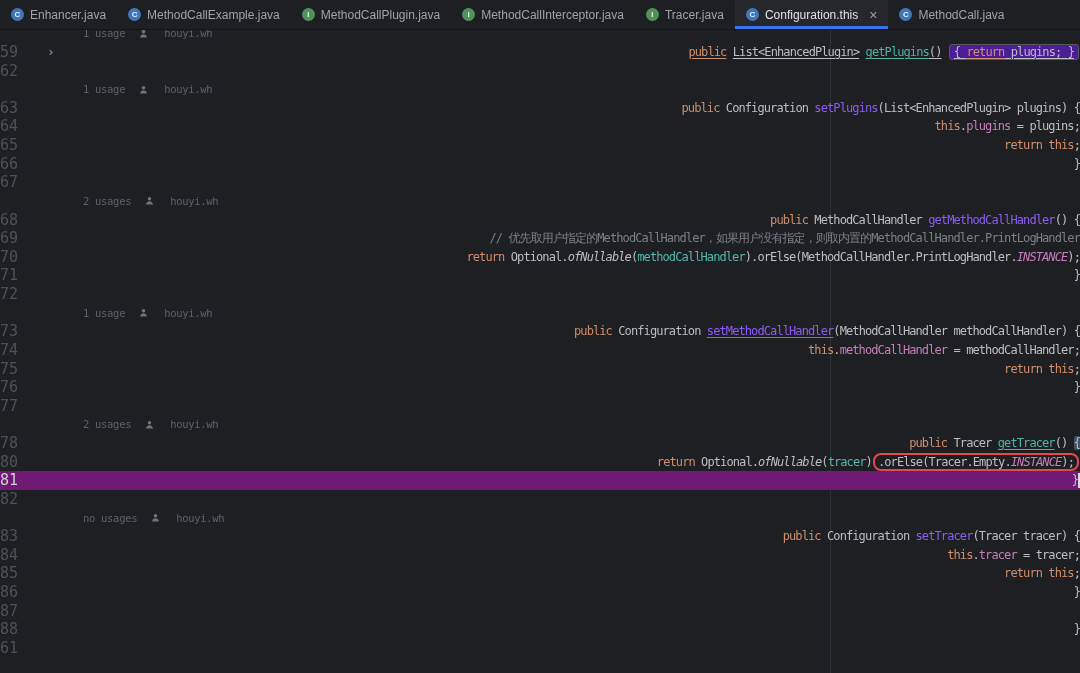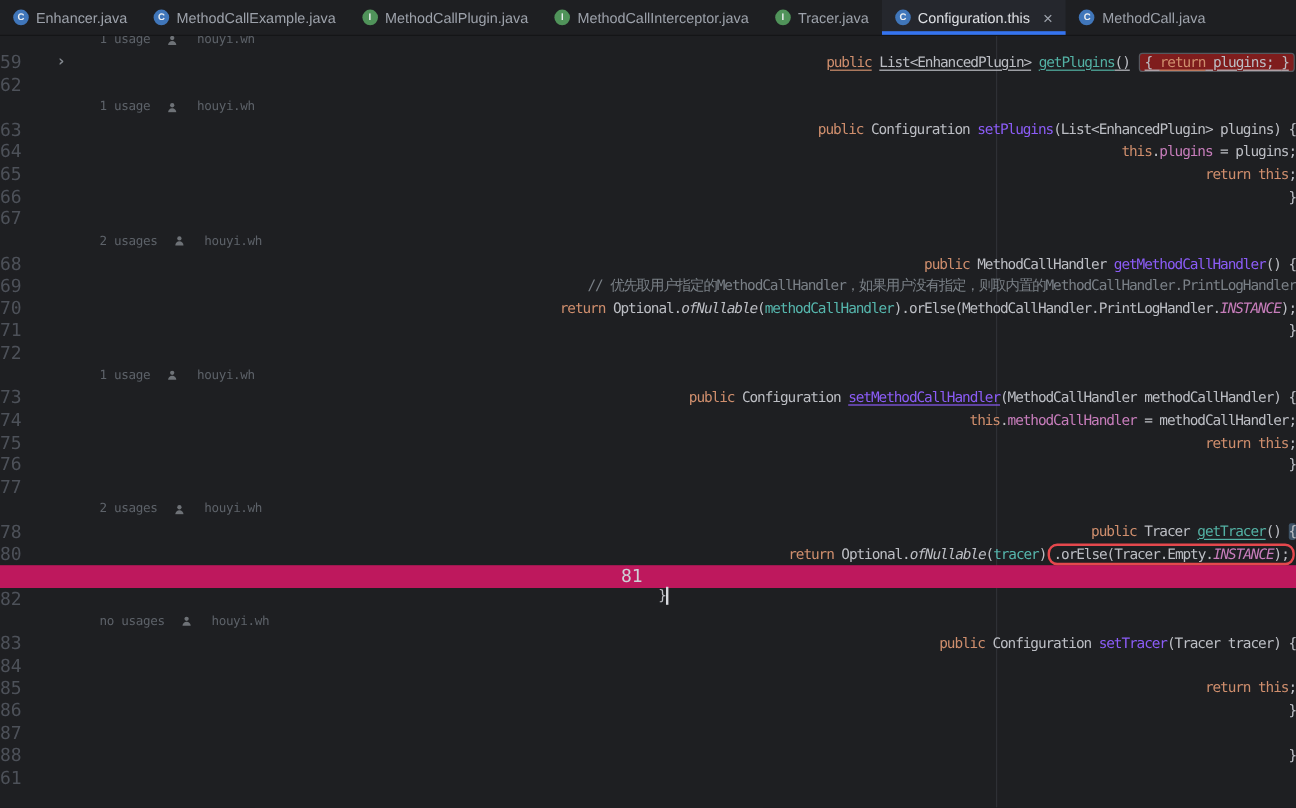--- a/index.html
+++ b/index.html
@@ -22,41 +22,41 @@
   .ticon.class { background:#4076ba; }
   .ticon.interface { background:#50935a; }
   .tclose { margin-left:5px; color:#9da2ab; font-size:14px; line-height:1; }
 
   
   .editor { position:absolute; top:30px; left:0; right:0; bottom:0; overflow:hidden; }
   .guide { position:absolute; top:0; bottom:0; left:830px; width:1px; background:#2e3035; z-index:0; }
   .rows { position:absolute; top:-6px; left:0; right:0; z-index:1; }
   .row { display:flex; height:18.63px; align-items:center; font-size:12px;
          letter-spacing:-0.9px; white-space:pre; color:#bcbec4; }
-  .row.active { background:#be185d;flex-direction:column; }
+  .row.active { background:#701a75; }
   .row.active .ln { color:#ced0d6; }
   .ln { width:45px; text-align:left; color:#4d5159; font-size:15px; letter-spacing:0; flex:none; }
   .foldcol { width:12px; flex:none; color:#868b92; font-size:13px; font-weight:bold;
              text-align:center; letter-spacing:0; line-height:1; }
   .codeline { flex:1; min-width:0;text-align:right; }
 
   
   .tok.kw    { color:#cf8e6d; }
   .tok.def   { color:#bcbec4; }
   .tok.mdecl { color:#8b5cf6; }
   .tok.mteal { color:#53b1a4; }
   .tok.field { color:#c77dbb; }
   .tok.arg   { color:#56b6ad; }
   .tok.cmt   { color:#7a8087; }
   .tok.stat  { color:#c77dbb; font-style:italic; }
   .tok.ital  { color:#bcbec4; font-style:italic; }
   .tok.brace { background:#3e5366; border-radius:2px; }
   .tok.u     { text-decoration:underline; text-underline-offset:2px; }
 
-  .foldbox { display:inline-block; border:1px solid #55585e; background:#7f1d1d;
+  .foldbox { display:inline-block; border:1px solid #55585e; background:#4c1d95;
              border-radius:3px; padding:0 4px; margin:0 1px; }
   .redbox  { display:inline-block; border:2px solid #e5484d; border-radius:8px;
              padding:0 3px; margin:0 1px; }
   .caret { display:inline-block; width:2px; height:15px; background:#d6d8dd;
            vertical-align:middle; }
 
   
   .inlayrow .codeline { padding-left:26px; display:flex; align-items:center; }
   .inlay { font-size:10.5px; letter-spacing:-0.3px; color:#5d6269; display:inline-flex;
            align-items:center; cursor:pointer; }
@@ -139,21 +139,21 @@
               </svg><span>houyi.wh</span></span></span></div>
         <div class="row"><span class="ln">78</span><span class="foldcol"></span><span class="codeline"><span class="tok def">    </span><span class="tok kw">public</span><span class="tok def"> Tracer </span><span class="tok mteal u">getTracer</span><span class="tok def">() </span><span class="tok brace">{</span></span></div>
         <div class="row"><span class="ln">80</span><span class="foldcol"></span><span class="codeline"><span class="tok def">        </span><span class="tok kw">return</span><span class="tok def"> Optional.</span><span class="tok ital">ofNullable</span><span class="tok def">(</span><span class="tok arg">tracer</span><span class="tok def">)</span><span class="redbox"><span class="tok def">.orElse(Tracer.Empty.</span><span class="tok stat">INSTANCE</span><span class="tok def">);</span></span></span></div>
         <div class="row active"><span class="ln">81</span><span class="foldcol"></span><span class="codeline"><span class="tok def">    }</span><span class="caret"></span></span></div>
         <div class="row"><span class="ln">82</span><span class="foldcol"></span><span class="codeline"></span></div>
         <div class="row inlayrow"><span class="ln"></span><span class="foldcol"></span><span class="codeline"><span class="inlay">no usages</span><span class="inlay author"><svg viewBox="0 0 10 10" width="9" height="9" aria-hidden="true">
                 <circle cx="5" cy="3" r="2" fill="#6e7277"></circle>
                 <path d="M1.2 9.5c0-2.1 1.7-3.8 3.8-3.8s3.8 1.7 3.8 3.8z" fill="#6e7277"></path>
               </svg><span>houyi.wh</span></span></span></div>
         <div class="row"><span class="ln">83</span><span class="foldcol"></span><span class="codeline"><span class="tok def">    </span><span class="tok kw">public</span><span class="tok def"> Configuration </span><span class="tok mdecl">setTracer</span><span class="tok def">(Tracer tracer) {</span></span></div>
-        <div class="row"><span class="ln">84</span><span class="foldcol"></span></div>
+        <div class="row"><span class="ln">84</span><span class="foldcol"></span><span class="codeline"><span class="tok def">        </span><span class="tok kw">this</span><span class="tok def">.</span><span class="tok field">tracer</span><span class="tok def"> = tracer;</span></span></div>
         <div class="row"><span class="ln">85</span><span class="foldcol"></span><span class="codeline"><span class="tok def">        </span><span class="tok kw">return</span><span class="tok def"> </span><span class="tok kw">this</span><span class="tok def">;</span></span></div>
         <div class="row"><span class="ln">86</span><span class="foldcol"></span><span class="codeline"><span class="tok def">    }</span></span></div>
         <div class="row"><span class="ln">87</span><span class="foldcol"></span><span class="codeline"></span></div>
         <div class="row"><span class="ln">88</span><span class="foldcol"></span><span class="codeline"><span class="tok def">}</span></span></div>
         <div class="row"><span class="ln">61</span><span class="foldcol"></span><span class="codeline"></span></div>
       </div>
   </div>
 </div>
 
 </body></html>

